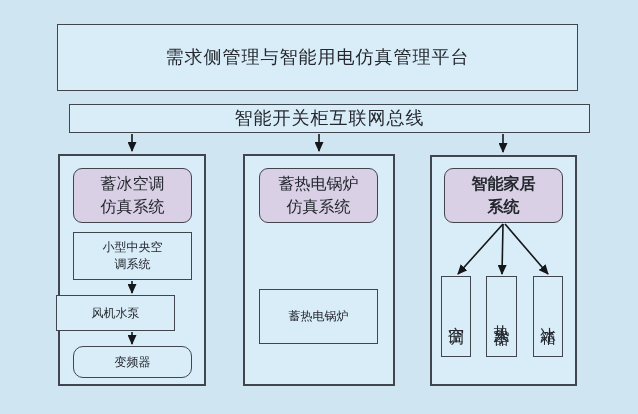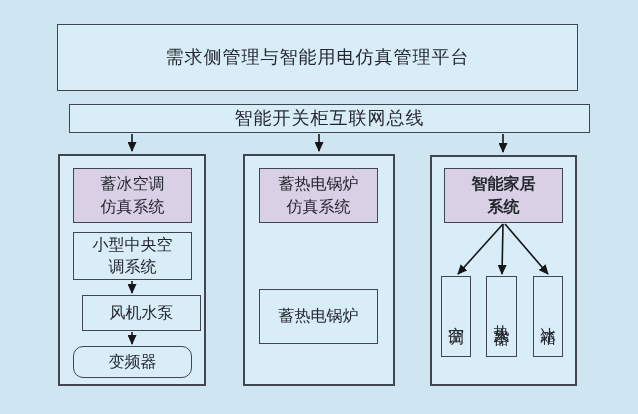--- a/index.html
+++ b/index.html
@@ -23,22 +23,22 @@
     border:1.6px solid var(--border);
     background:var(--boxfill);
     display:flex;align-items:center;justify-content:center;
     text-align:center;white-space:pre-line;
     line-height:1.4;
   }
   .outer{border-width:2px;background:var(--boxfill);}
   .purple{background:var(--purple);border-width:1.8px;}
   .title{font-size:18px;letter-spacing:1px;}
   .bus{font-size:18px;letter-spacing:1px;}
-  .hdr{font-size:16px;}
-  .sub{font-size:16px;text-align:center;}
+  .hdr{font-size:16px;border-radius:9px;}
+  .sub{font-size:12px;text-align:center;}
   .vert{
     writing-mode:vertical-rl;
     text-orientation:upright;
     font-size:16px;
     letter-spacing:3px;
     line-height:1;
   }
   svg.arrows{position:absolute;left:0;top:0;pointer-events:none;}
   svg.arrows line{stroke:var(--arrow);stroke-width:1.6;}
 </style>
@@ -57,21 +57,21 @@
 
   <div class="box outer" style="left:58px;top:154px;width:148px;height:232px;"></div>
   <div class="box purple hdr" style="left:73px;top:168px;width:119px;height:55px;">
     <span>蓄冰空调
 仿真系统</span>
   </div>
   <div class="box sub" style="left:73px;top:232px;width:119px;height:48px;">
     <span>小型中央空
 调系统</span>
   </div>
-  <div class="box sub" style="left:82px;top:295px;width:119px;height:36px;">
+  <div class="box sub" style="left:56px;top:295px;width:119px;height:36px;">
     <span>风机水泵</span>
   </div>
   <div class="box sub" style="left:73px;top:346px;width:119px;height:32px;border-radius:10px;">
     <span>变频器</span>
   </div>
 
   <div class="box outer" style="left:243px;top:154px;width:152px;height:232px;"></div>
   <div class="box purple hdr" style="left:259px;top:168px;width:119px;height:55px;">
     <span>蓄热电锅炉
 仿真系统</span>

